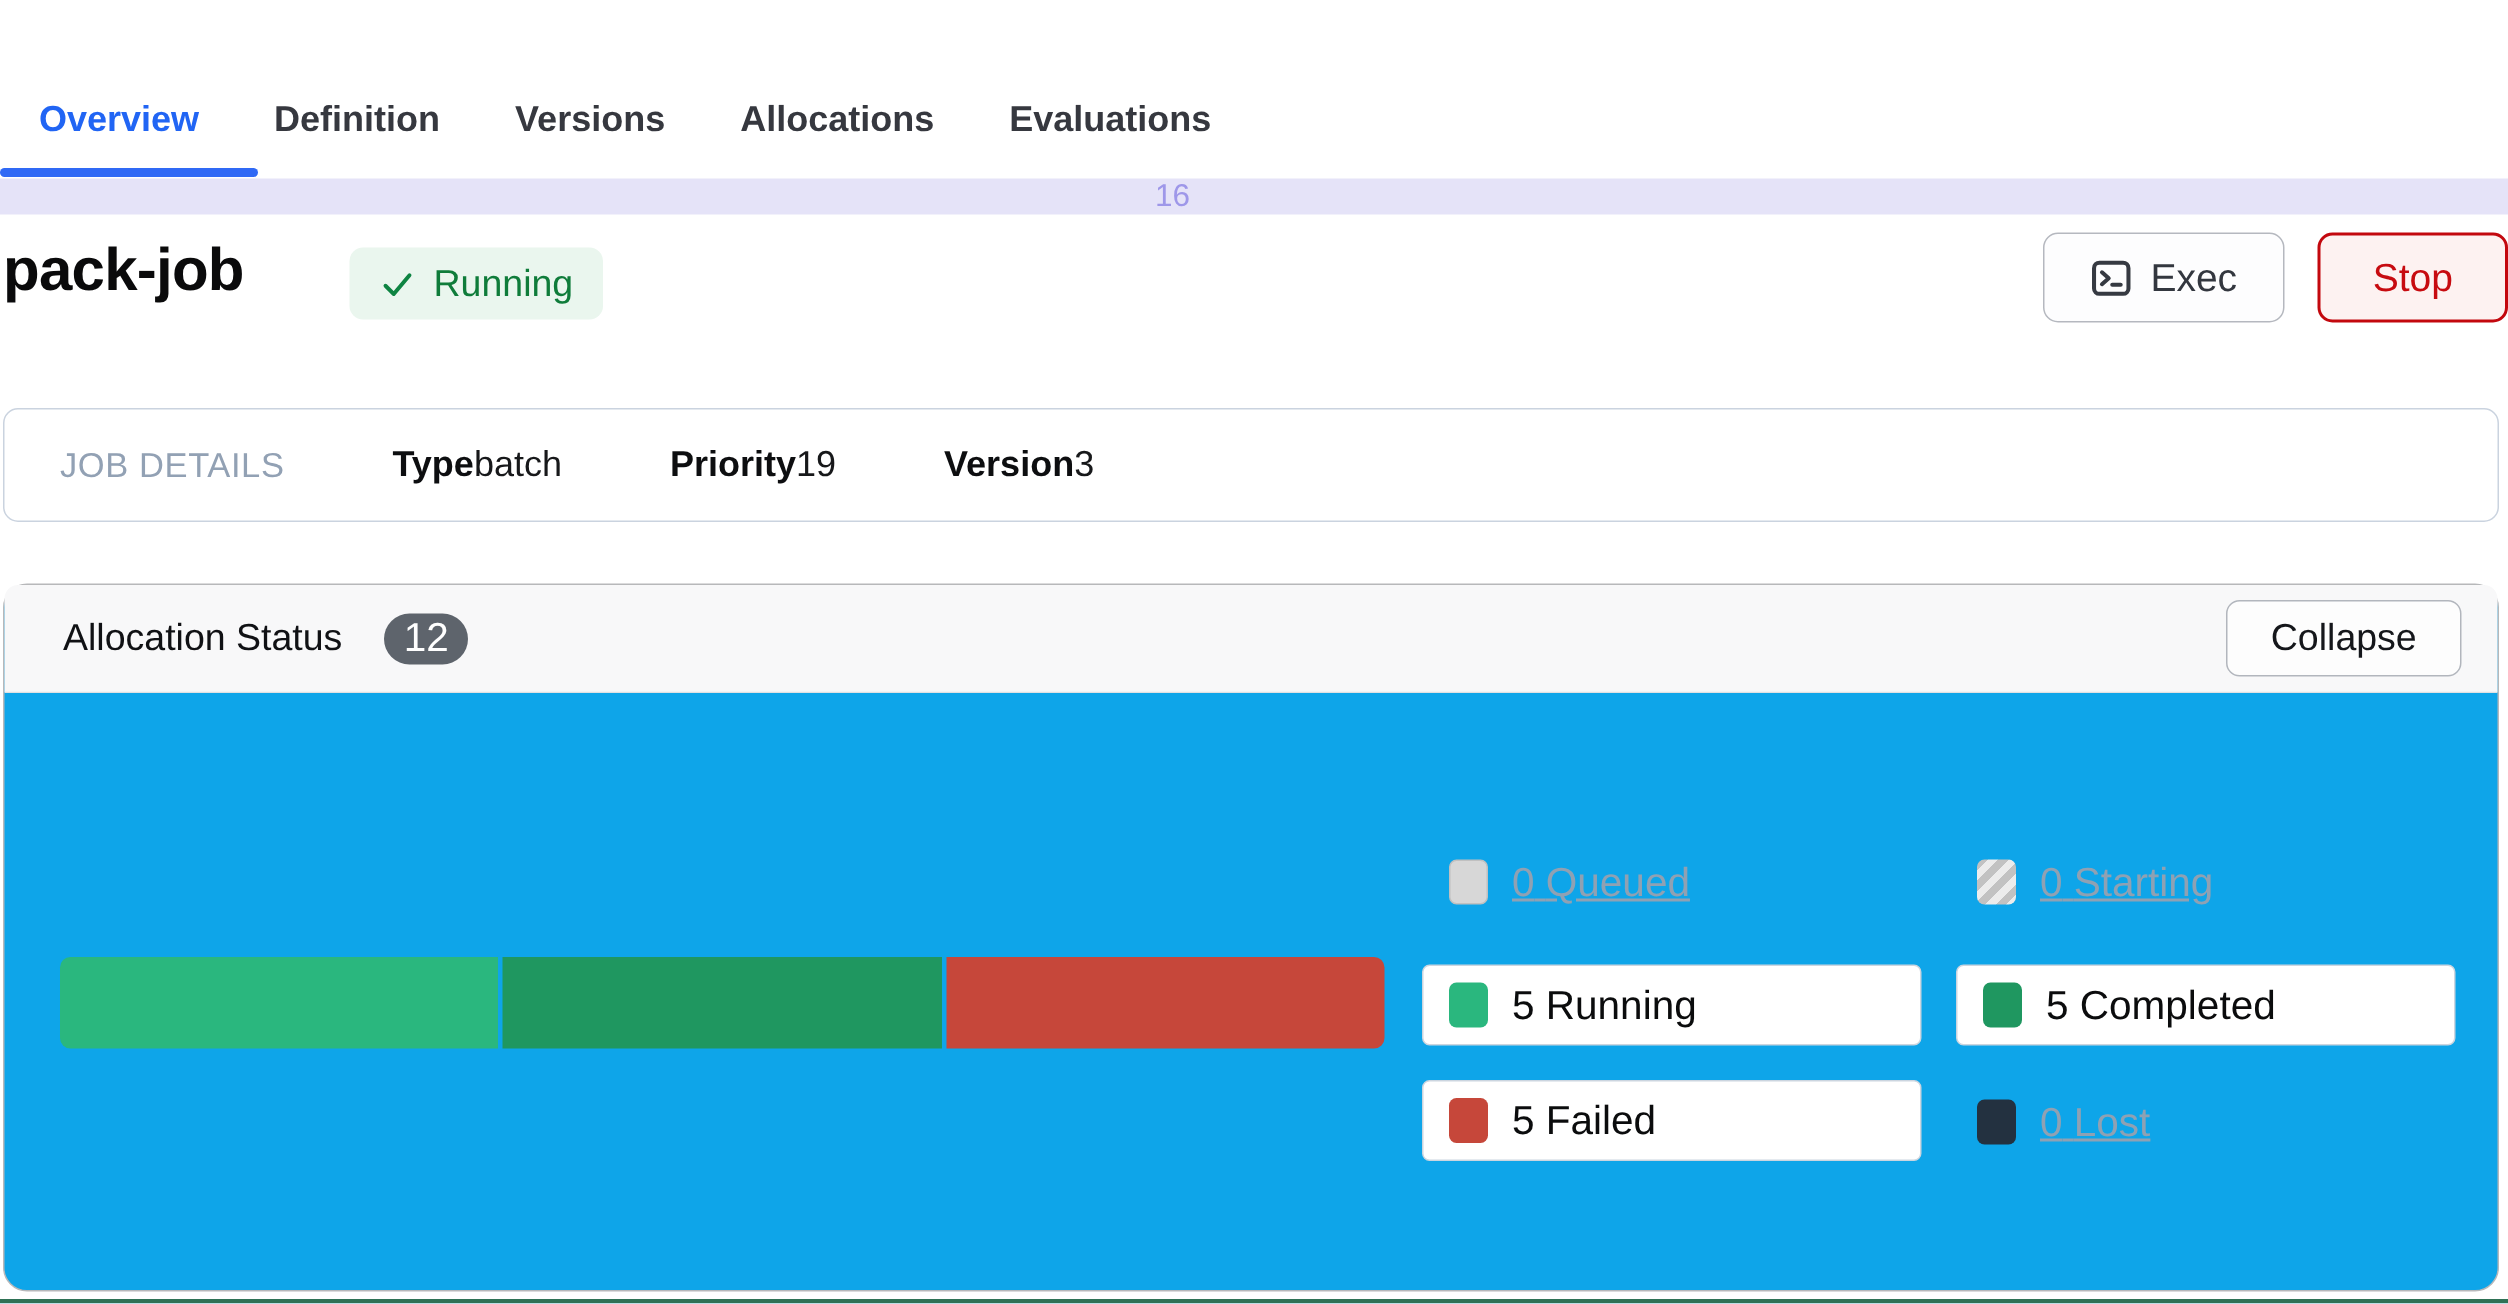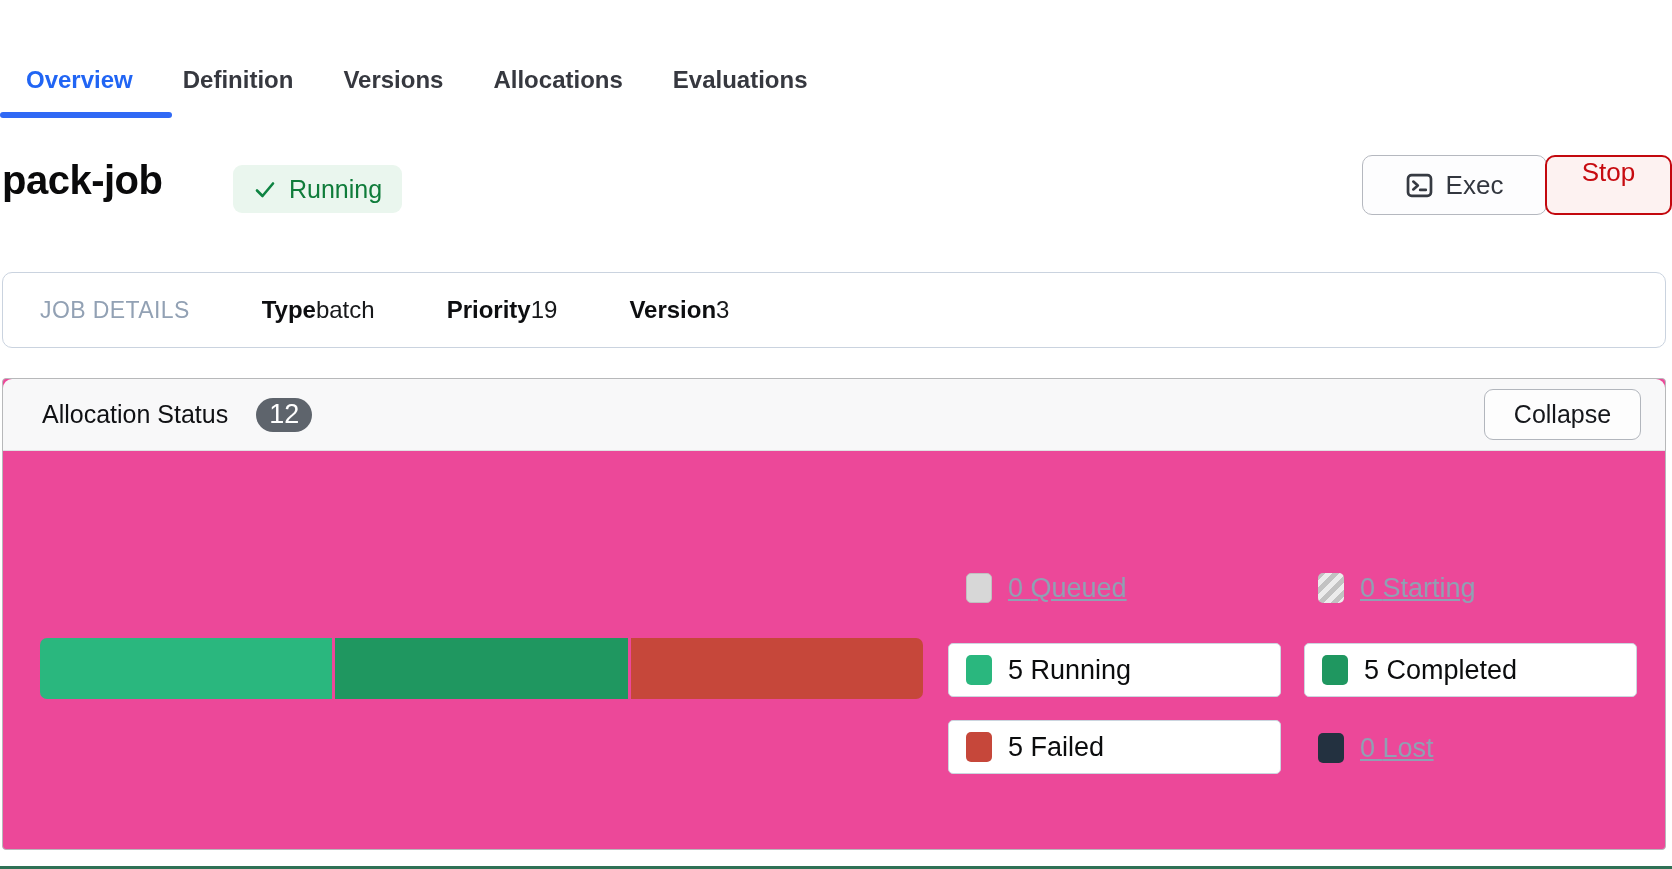--- a/index.html
+++ b/index.html
@@ -19,41 +19,41 @@
   .tabs { display:flex; align-items:center; height:100%; padding-left:26px; gap:50px; }
   .tab { font-size:24px; color:#36383f; cursor:pointer; }
   .tab.active { color:#2165f4; }
   .tab-underline { position:absolute; left:0; bottom:1px; width:172px; height:6px; background:#3069f5; border-radius:4px; }
 
   
   .page-title { position:absolute; left:2px; top:158px; font-size:40px; font-weight:700; color:#0a0a0b; letter-spacing:-0.5px; }
   .status-badge { position:absolute; left:233px; top:165px; height:48px; padding:0 20px; background:#eaf6ee;
     border-radius:9px; display:flex; align-items:center; gap:12px; }
   .status-badge .label { font-size:25px; color:#0f7c3a; }
-  .btn-exec { position:absolute; left:1362px; top:155px; width:185px; height:60px; box-sizing:border-box;
+  .btn-exec { position:absolute; left:1362px; top:155px; width:161px; height:60px; box-sizing:border-box;
     background:#fdfdfe; border:1.5px solid #b5b8bf; border-radius:10px;
     display:flex; align-items:center; justify-content:center; gap:13px; cursor:pointer; }
   .btn-exec .label { font-size:26px; color:#33373f; }
   .btn-stop { position:absolute; left:1545px; top:155px; width:127px; height:60px; box-sizing:border-box;
     background:#fdf2f1; border:2px solid #c3080e; border-radius:10px;
-    display:flex; align-items:flex-start; justify-content:center; cursor:pointer; }
+    display:flex; align-items:center; justify-content:center; cursor:pointer; }
   .btn-stop .label { font-size:26px; color:#c70b10; }
 
   
   .jd-bar { position:absolute; left:2px; top:272px; width:1664px; height:76px; box-sizing:border-box;
     border:1.5px solid #cad3df; border-radius:10px; background:#fff;
     display:flex; align-items:center; padding-left:37px; }
   .jd-heading { font-size:23px; color:#92a1b4; letter-spacing:0.4px; }
   .jd-field { margin-left:72px; display:flex; align-items:baseline; font-size:24px; }
   .jd-field .lbl { font-weight:700; color:#0d0e10; }
   .jd-field .val { color:#17181a; }
 
   
-  .panel { position:absolute; left:2px; top:378px; width:1664px; height:472px; box-sizing:border-box;
-    border:1.5px solid #b7b8ba; border-radius:4px; background:#ec4899; }
+  .panel { position:absolute; left:2px; top:389px; width:1664px; height:472px; box-sizing:border-box;
+    border:1.5px solid #b7b8ba; border-radius:16px; background:#0ea5e9; }
   .panel-header { height:71px; background:#f8f8f9; border-bottom:1px solid #e0e1e3;
     border-radius:9px 9px 0 0; display:flex; align-items:center; padding:0 24px; }
   .panel-title { font-size:25px; color:#101114; margin-left:15px; }
   .count-badge { margin-left:28px; height:34px; padding:0 13px; background:#5e646c; color:#fff;
     font-size:27px; border-radius:17px; display:flex; align-items:center; }
   .panel-spacer { flex:1; }
   .btn-collapse { width:157px; height:51px; box-sizing:border-box; background:#fdfdfd;
     border:1.5px solid #b2b6bd; border-radius:9px; font-size:25px; color:#15171b;
     display:flex; align-items:center; justify-content:center; cursor:pointer; }
 
@@ -87,20 +87,23 @@
     <div class="tabs">
       <span class="tab active">Overview</span>
       <span class="tab">Definition</span>
       <span class="tab">Versions</span>
       <span class="tab">Allocations</span>
       <span class="tab">Evaluations</span>
     </div>
     <div class="tab-underline"></div>
   </div>
 
+  <div class="measure-mid">
+    <span class="num">16</span>
+  </div>
 
   <div class="page-title">pack-job</div>
 
   <div class="status-badge">
     <span style="display:flex;">
       <svg width="24" height="24" viewBox="0 0 24 24" fill="none">
         <polyline points="4,13.5 9.5,19 20,6.5" stroke="#0e8442" stroke-width="2.6" stroke-linecap="round" stroke-linejoin="round"></polyline>
       </svg>
     </span>
     <span class="label">Running</span>

